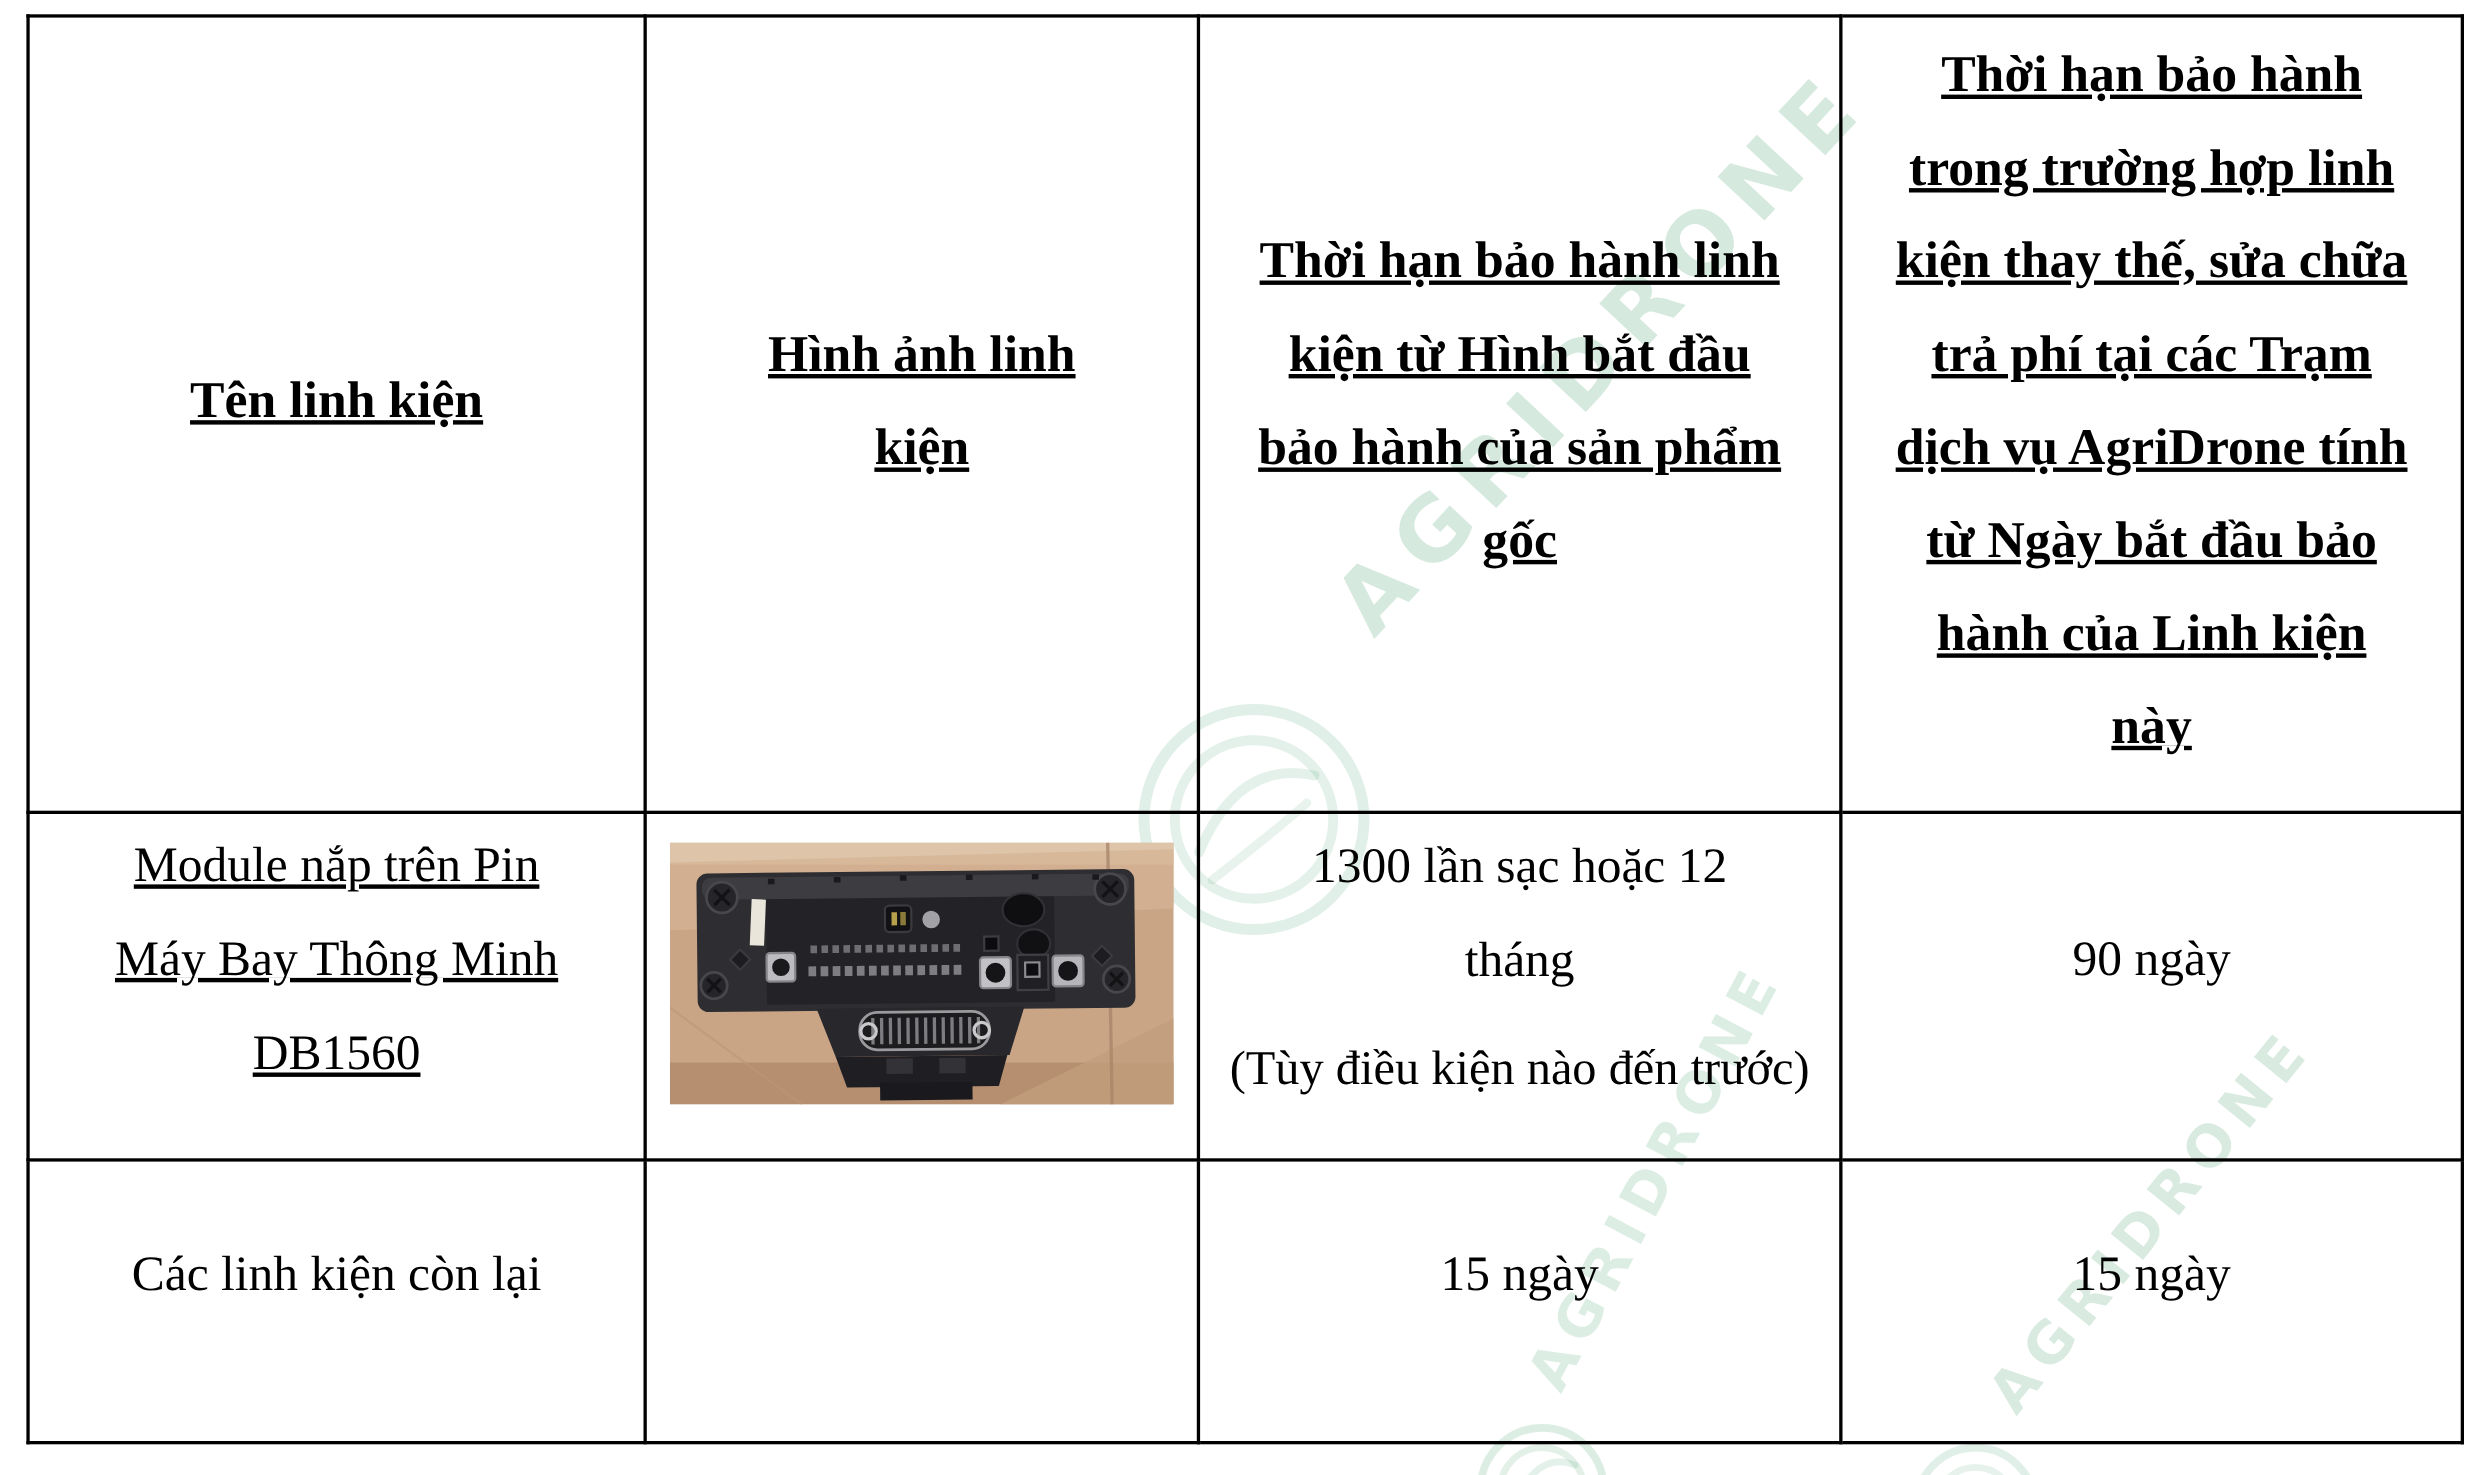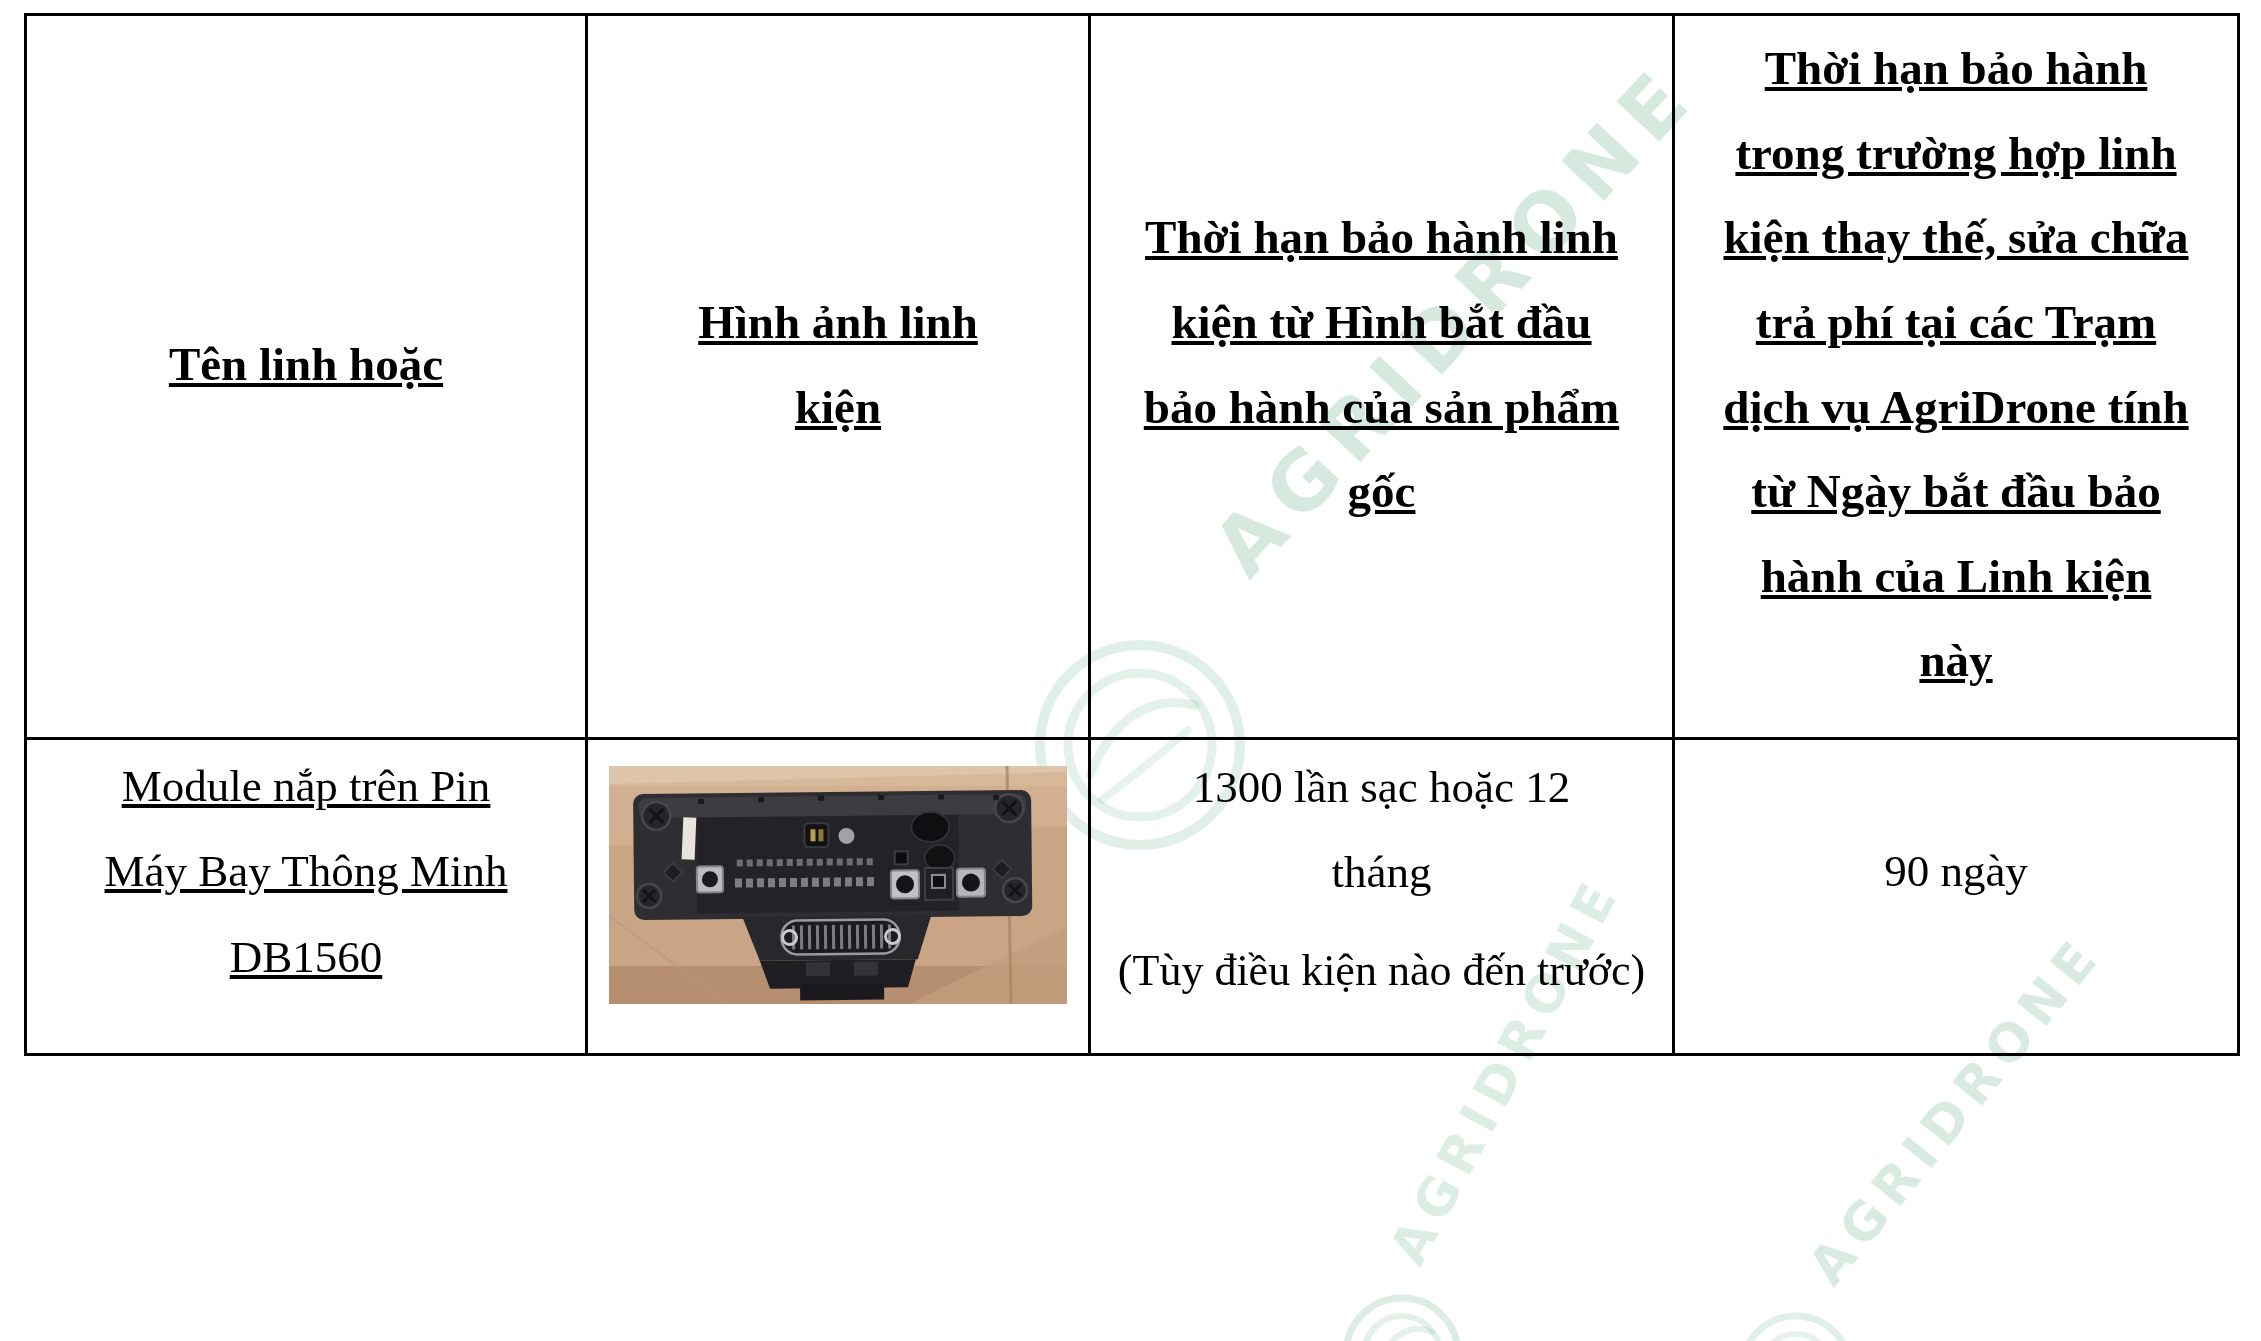--- a/index.html
+++ b/index.html
@@ -64,21 +64,21 @@
 
   <table class="warranty">
     <colgroup>
       <col class="c1">
         <col class="c2">
         <col class="c3">
         <col class="c4">
     </colgroup>
     <thead>
       <tr class="tr-head">
-        <th class="pre">Tên linh hoặc</th>
+        <th class="pre">Tên linh kiện</th>
         <th class="pre">Hình ảnh linh
 kiện</th>
         <th class="pre">Thời hạn bảo hành linh
 kiện từ Hình bắt đầu
 bảo hành của sản phẩm
 gốc</th>
         <th class="pre">Thời hạn bảo hành
 trong trường hợp linh
 kiện thay thế, sửa chữa
 trả phí tại các Trạm
@@ -147,15 +147,21 @@
             </g>
           </svg>
         </td>
         <td class="pad-b">
           <div class="warranty-main">1300 lần sạc hoặc 12
 tháng</div>
           <div class="warranty-note">(Tùy điều kiện nào đến trước)</div>
         </td>
         <td class="pad-b">90 ngày</td>
       </tr>
+      <tr class="tr-r2">
+        <td class="pad-b">Các linh kiện còn lại</td>
+        <td class="pad-b"></td>
+        <td class="pad-b">15 ngày</td>
+        <td class="pad-b">15 ngày</td>
+      </tr>
     </tbody>
   </table>
 </div>
 
 </body></html>

